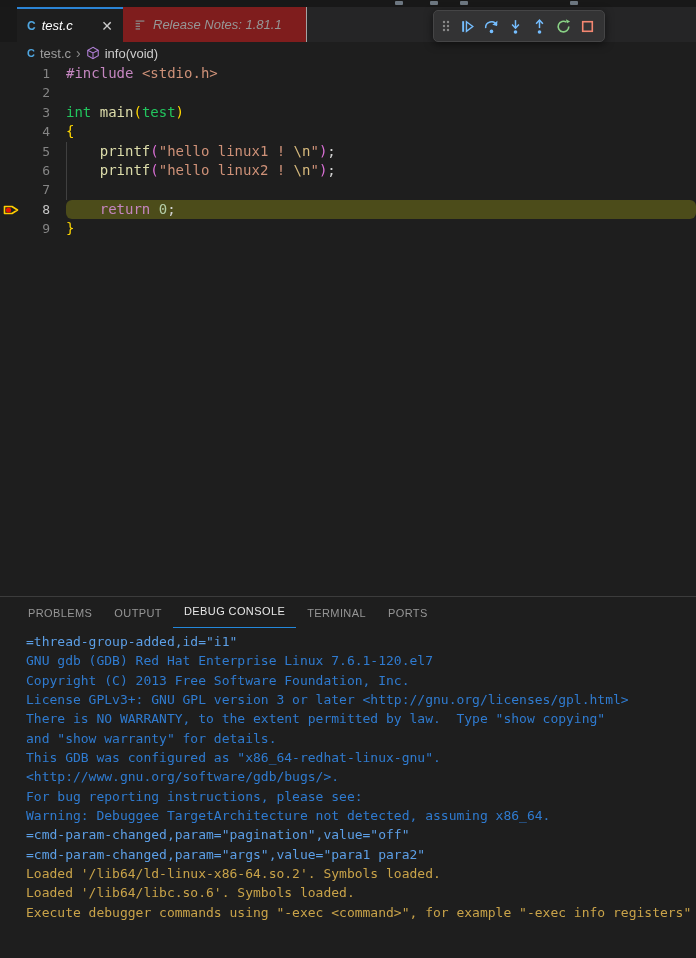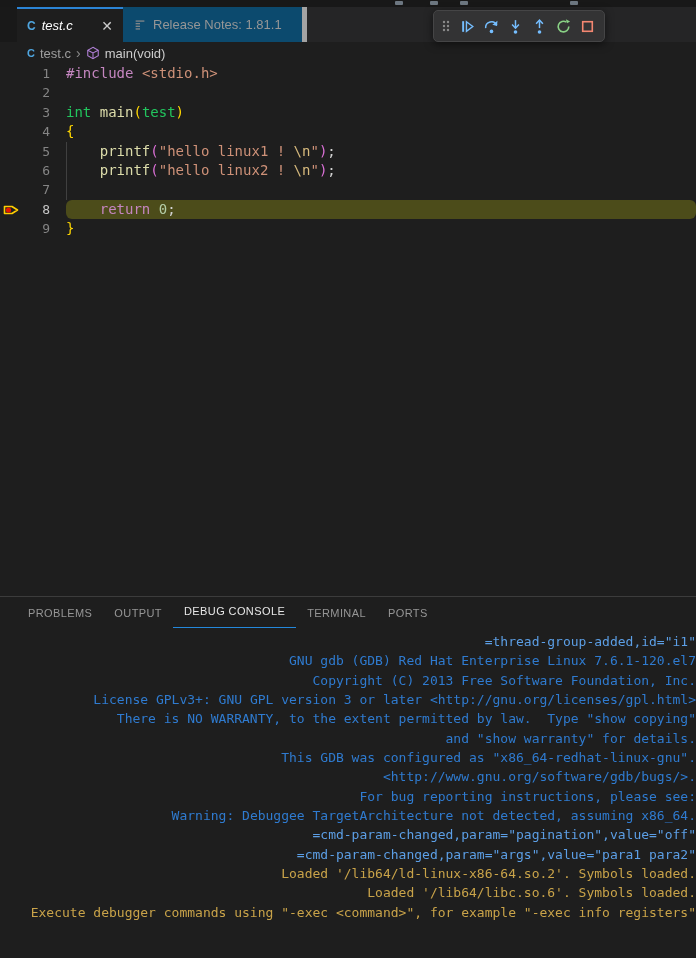--- a/index.html
+++ b/index.html
@@ -9,21 +9,21 @@
 
   
   .titlebar { position:absolute; left:0; top:0; width:696px; height:7px; background:#181818; }
   .titlebar .frag { position:absolute; top:1px; width:8px; height:4px; background:#7d8894; opacity:.85; border-radius:1px; }
 
   
   .tabbar { position:absolute; left:0; top:7px; width:696px; height:35px; background:#252526; display:flex; }
   .tab-notch { width:17px; height:35px; background:#191919; }
   .tab { display:flex; align-items:center; height:35px; padding:0 10px; font-size:13px; cursor:pointer; position:relative; }
   .tab.active { background:#1e1e1e; color:#ffffff; border-top:2px solid #2b84d6; width:106px; }
-  .tab.inactive { background:#0c4a6e; color:#969696; width:184px; border-right:5px solid #a3a3a3; }
+  .tab.inactive { background:#7f1d1d; color:#969696; width:184px; border-right:1px solid #a3a3a3;font-style:italic; }
   .tab .ficon { font-weight:bold; font-size:12px; color:#4fa6e0; margin-right:6px; font-family:"Liberation Sans",sans-serif; }
   .tab .lbl { flex:1; white-space:nowrap; overflow:hidden; }
   .tab.active .lbl { font-style:italic; }
   .tab .close { color:#cccccc; font-size:14px; margin-left:8px; line-height:1; }
   .tab .licon { margin-right:6px; display:flex; }
 
   
   .dbg-toolbar { position:absolute; left:433px; top:10px; height:32px; background:#333334;
     border:1px solid #454546; border-radius:5px; display:flex; align-items:center; padding:0 5px;
     box-shadow:0 2px 8px rgba(0,0,0,.55); z-index:5; }
@@ -47,21 +47,21 @@
   .ed-row.hl .ln { color:#c6c6c6; }
   .gutter svg { position:absolute; left:3px; top:2px; }
   .code { flex:1; white-space:pre; position:relative; }
   .ed-row.hl .code { background:#4c4c1a;border-radius:6px; }
   .ed-row.guide .code::before { content:""; position:absolute; left:0; top:0; bottom:0; width:1px; background:#404040; }
   .tk-pp{color:#c586c0} .tk-str{color:#ce9178} .tk-esc{color:#d7ba7d} .tk-kw{color:#22c55e}
   .tk-fn{color:#dcdcaa} .tk-num{color:#b5cea8} .tk-b1{color:#ffd700} .tk-b2{color:#da70d6}
   .tk-plain{color:#d4d4d4}
 
   
-  .panel { position:absolute; left:0; top:596px; width:696px; height:362px; background:#1e1e1e; border-top:1px solid #3c3c3c;text-align:right; }
+  .panel { position:absolute; left:0; top:596px; width:696px; height:362px; background:#1e1e1e; border-top:1px solid #3c3c3c; }
   .panel-tabs { display:flex; align-items:center; height:31px; padding-left:17px; }
   .ptab { font-size:11px; letter-spacing:.4px; color:#969696; padding:7px 11px 6px 11px; cursor:pointer; }
   .ptab.active { color:#e7e7e7; border-bottom:1.5px solid #2488db; padding-bottom:10px; }
   .console { padding:4px 0 0 26px; font-family:"DejaVu Sans Mono", monospace; font-size:13px; }
   .cl { height:19.35px; line-height:19.35px; white-space:pre; }
   .c-log  { color:#5c9fe6; }
   .c-info { color:#2f7bd0; }
   .c-warn { color:#c9a349; }
 </style>
 </head>
@@ -156,21 +156,21 @@
     <span>test.c</span>
     <span class="sep">›</span>
     <span class="cube">
       <svg width="14" height="14" viewBox="0 0 16 16">
           <g fill="none" stroke="#b180d7" stroke-width="1.2">
         <path d="M8 1.5 L14 4.8 L14 11.2 L8 14.5 L2 11.2 L2 4.8 Z"></path>
         <path d="M2 4.8 L8 8 L14 4.8 M8 8 L8 14.5"></path>
           </g>
         </svg>
     </span>
-    <span class="sym">main(void)</span>
+    <span class="sym">info(void)</span>
   </div>
 
   <div class="editor">
     <div id="code-rows">
         <div class="ed-row">
           <div class="gutter">
             <span class="ln">1</span>
           </div>
           <div class="code"><span class="tk-pp">#include</span><span class="tk-plain"> </span><span class="tk-str">&lt;stdio.h&gt;</span></div>
         </div>

